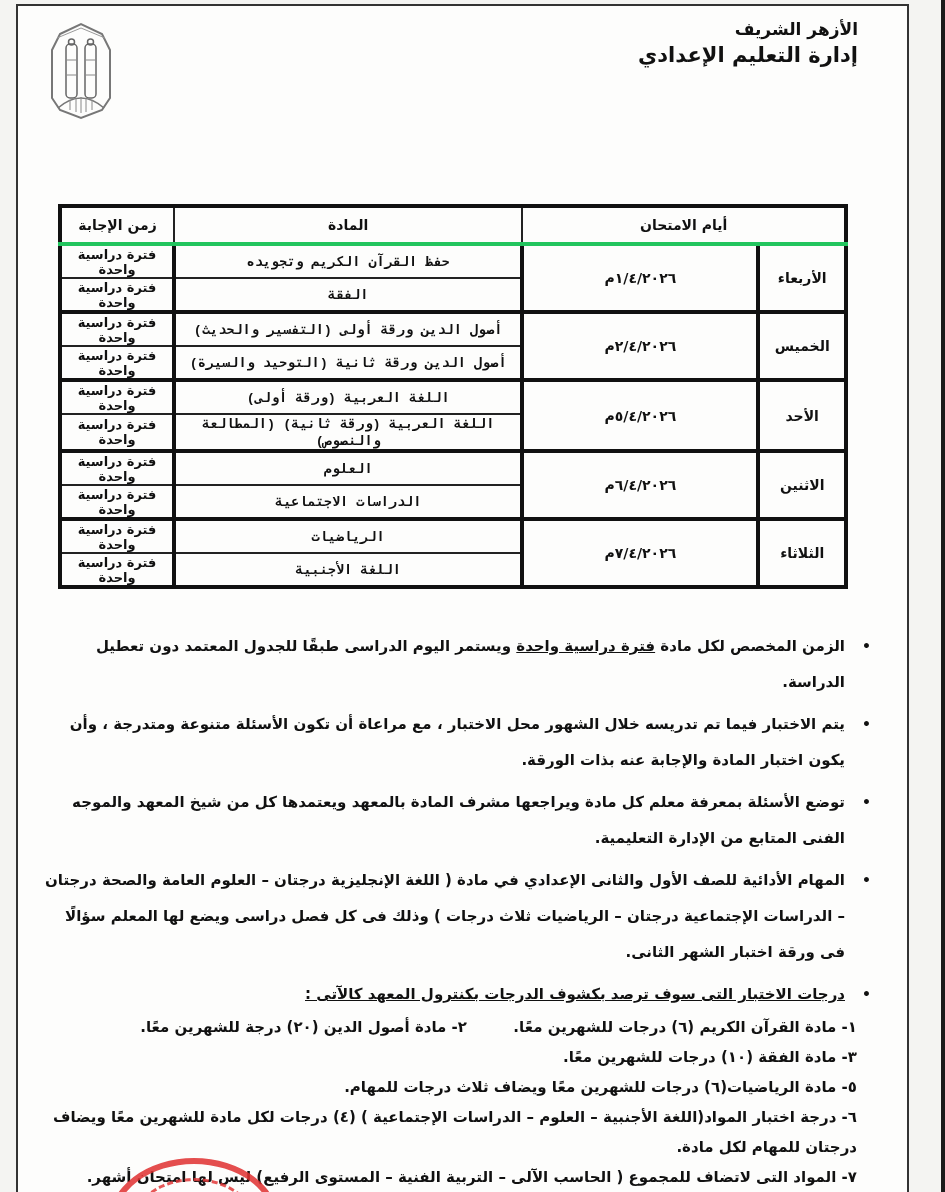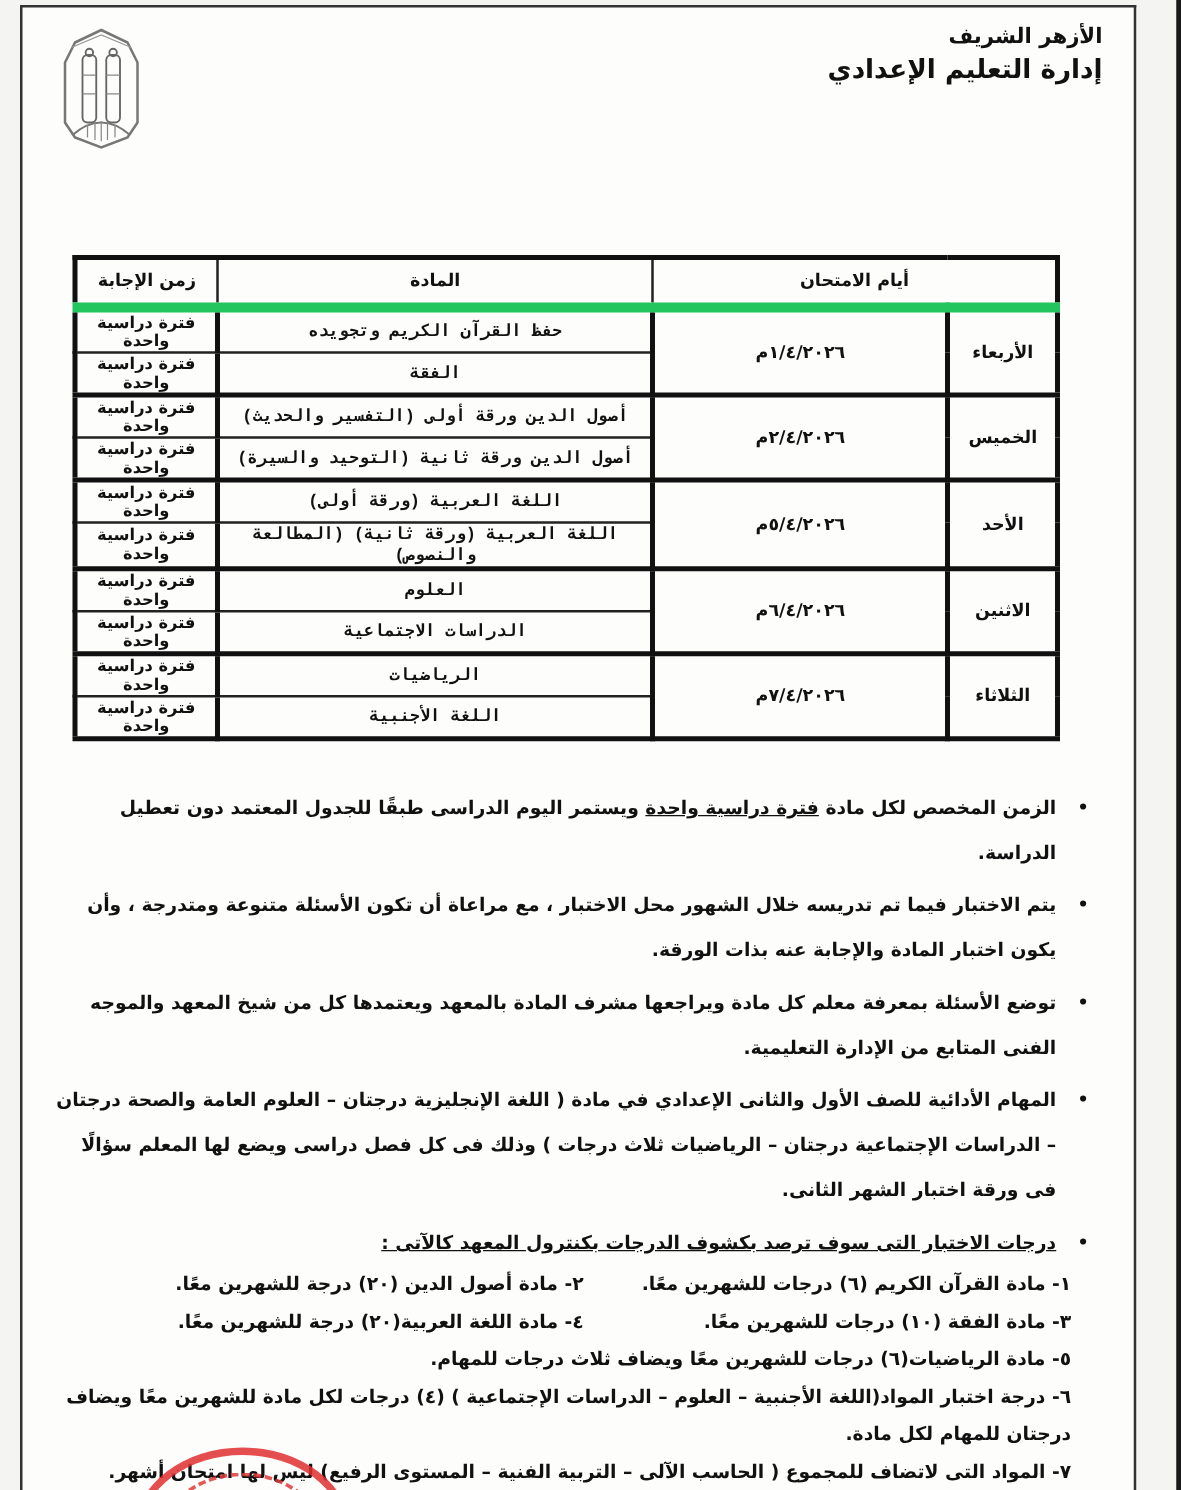--- a/index.html
+++ b/index.html
@@ -28,21 +28,21 @@
       width: 893px;
       height: 1200px;
       border: 2px solid #333;
       border-bottom: none;
       background: #fdfdfc;
       box-sizing: border-box;
     }
     
     .org {
       position: absolute;
-      right: 25px;
+      right: 49px;
       top: 10px;
       direction: rtl;
       text-align: right;
       font-weight: bold;
       line-height: 26px;
     }
     .org .l1 { font-size: 17px; }
     .org .l2 { font-size: 16px; }
     .org .l3 { font-size: 21px; }
 
@@ -79,21 +79,21 @@
       font-size: 13.5px;
       text-align: center;
     }
     .sched th, .sched td {
       border: 2px solid #222;
       padding: 0;
     }
     .sched thead th {
       height: 34px;
       font-size: 14px;
-      border-bottom: 8px solid #22c55e;
+      border-bottom: 4px solid #22c55e;
     }
     .sched td.day { width: 82px; font-size: 14px; }
     .sched td.date { width: 228px; font-size: 14px; }
     .sched td.subj { width: 338px; }
     .sched td.time { width: 108px; font-size: 13px; }
     .sched tr.sub td { height: 31px; }
     .sched tr.group-end td { border-bottom: 4px solid #111; }
     .sched td.day, .sched td.date { border-bottom: 4px solid #111; }
     .sched td.day { border-left: 4px solid #111; }
     .sched td.date { border-left: 4px solid #111; }
@@ -286,21 +286,20 @@
       <p class="u">درجات الاختبار التى سوف ترصد بكشوف الدرجات بكنترول المعهد كالآتى :</p>
     </div>
 
     <div class="grades">
       <div class="grade-pair">
         <div class="g">١- مادة القرآن الكريم (٦) درجات للشهرين معًا.</div>
         <div class="g">٢- مادة أصول الدين (٢٠) درجة للشهرين معًا.</div>
       </div>
       <div class="grade-pair">
         <div class="g">٣- مادة الفقة (١٠) درجات للشهرين معًا.</div>
-        <div class="g">٤- مادة اللغة العربية(٢٠) درجة للشهرين معًا.</div>
       </div>
       <p class="grade-line">٥- مادة الرياضيات(٦) درجات للشهرين معًا ويضاف ثلاث درجات للمهام.</p>
       <p class="grade-line">٦- درجة اختبار المواد(اللغة الأجنبية – العلوم – الدراسات الإجتماعية ) (٤) درجات لكل مادة للشهرين معًا ويضاف درجتان للمهام لكل مادة.</p>
       <p class="grade-line">٧- المواد التى لاتضاف للمجموع ( الحاسب الآلى – التربية الفنية – المستوى الرفيع) ليس لها امتحان أشهر.</p>
     </div>
   </div>
 
 </div>
 
 <div class="stamp"></div>

